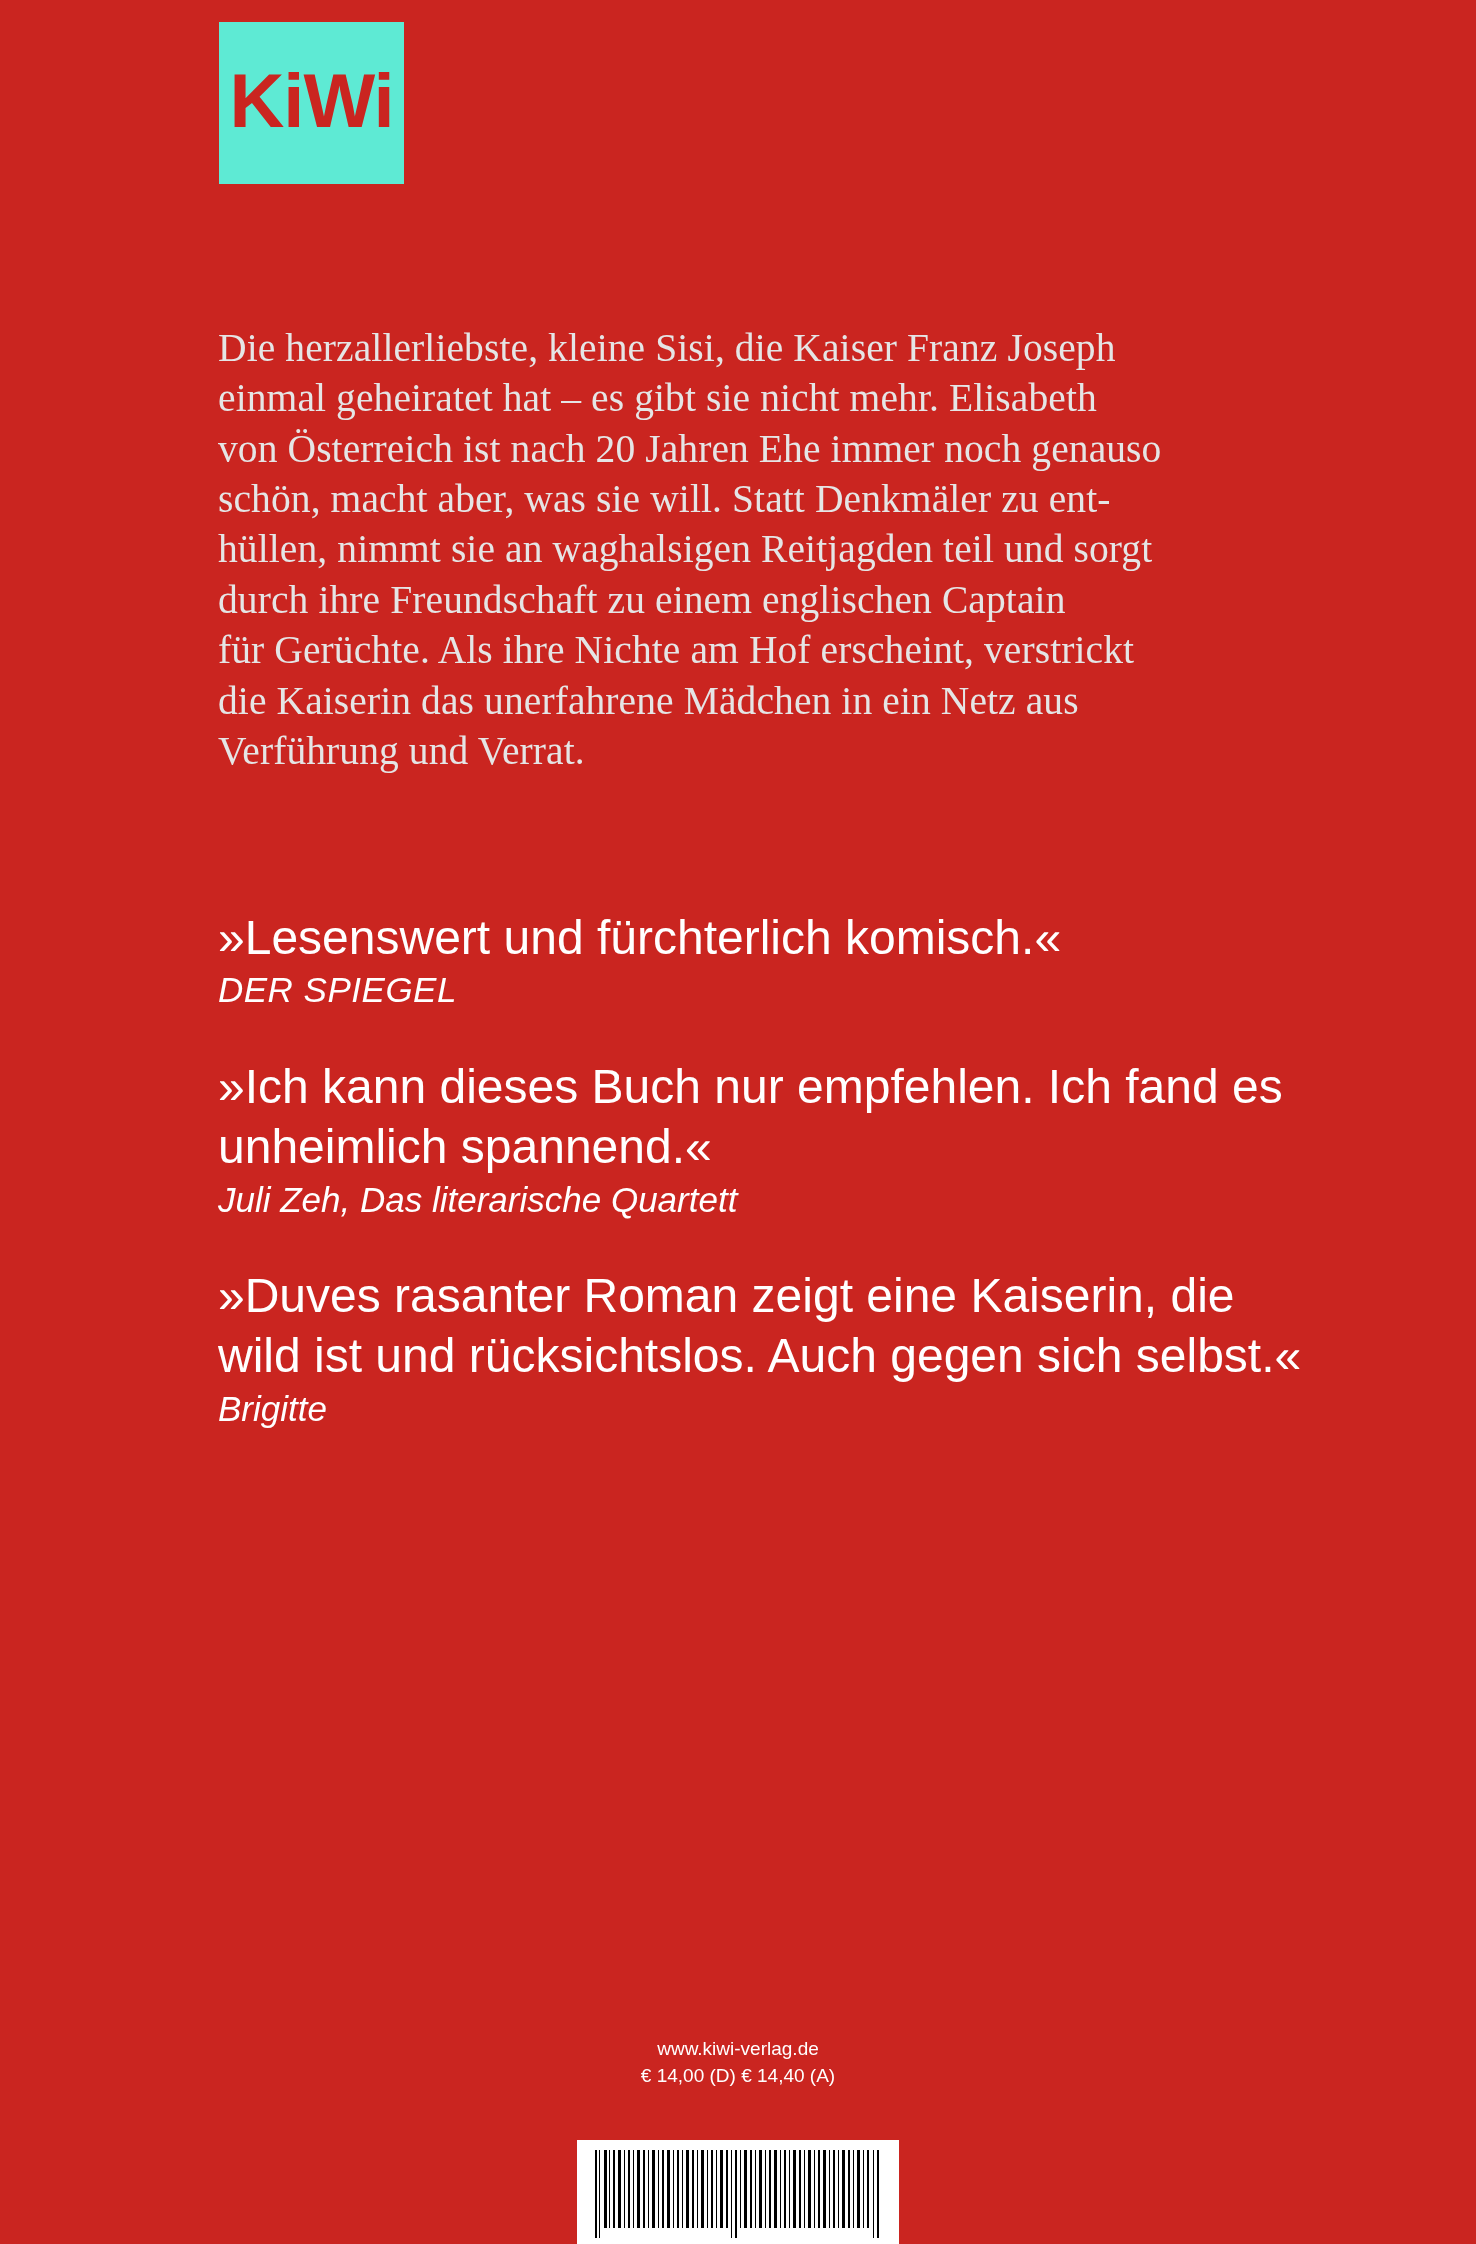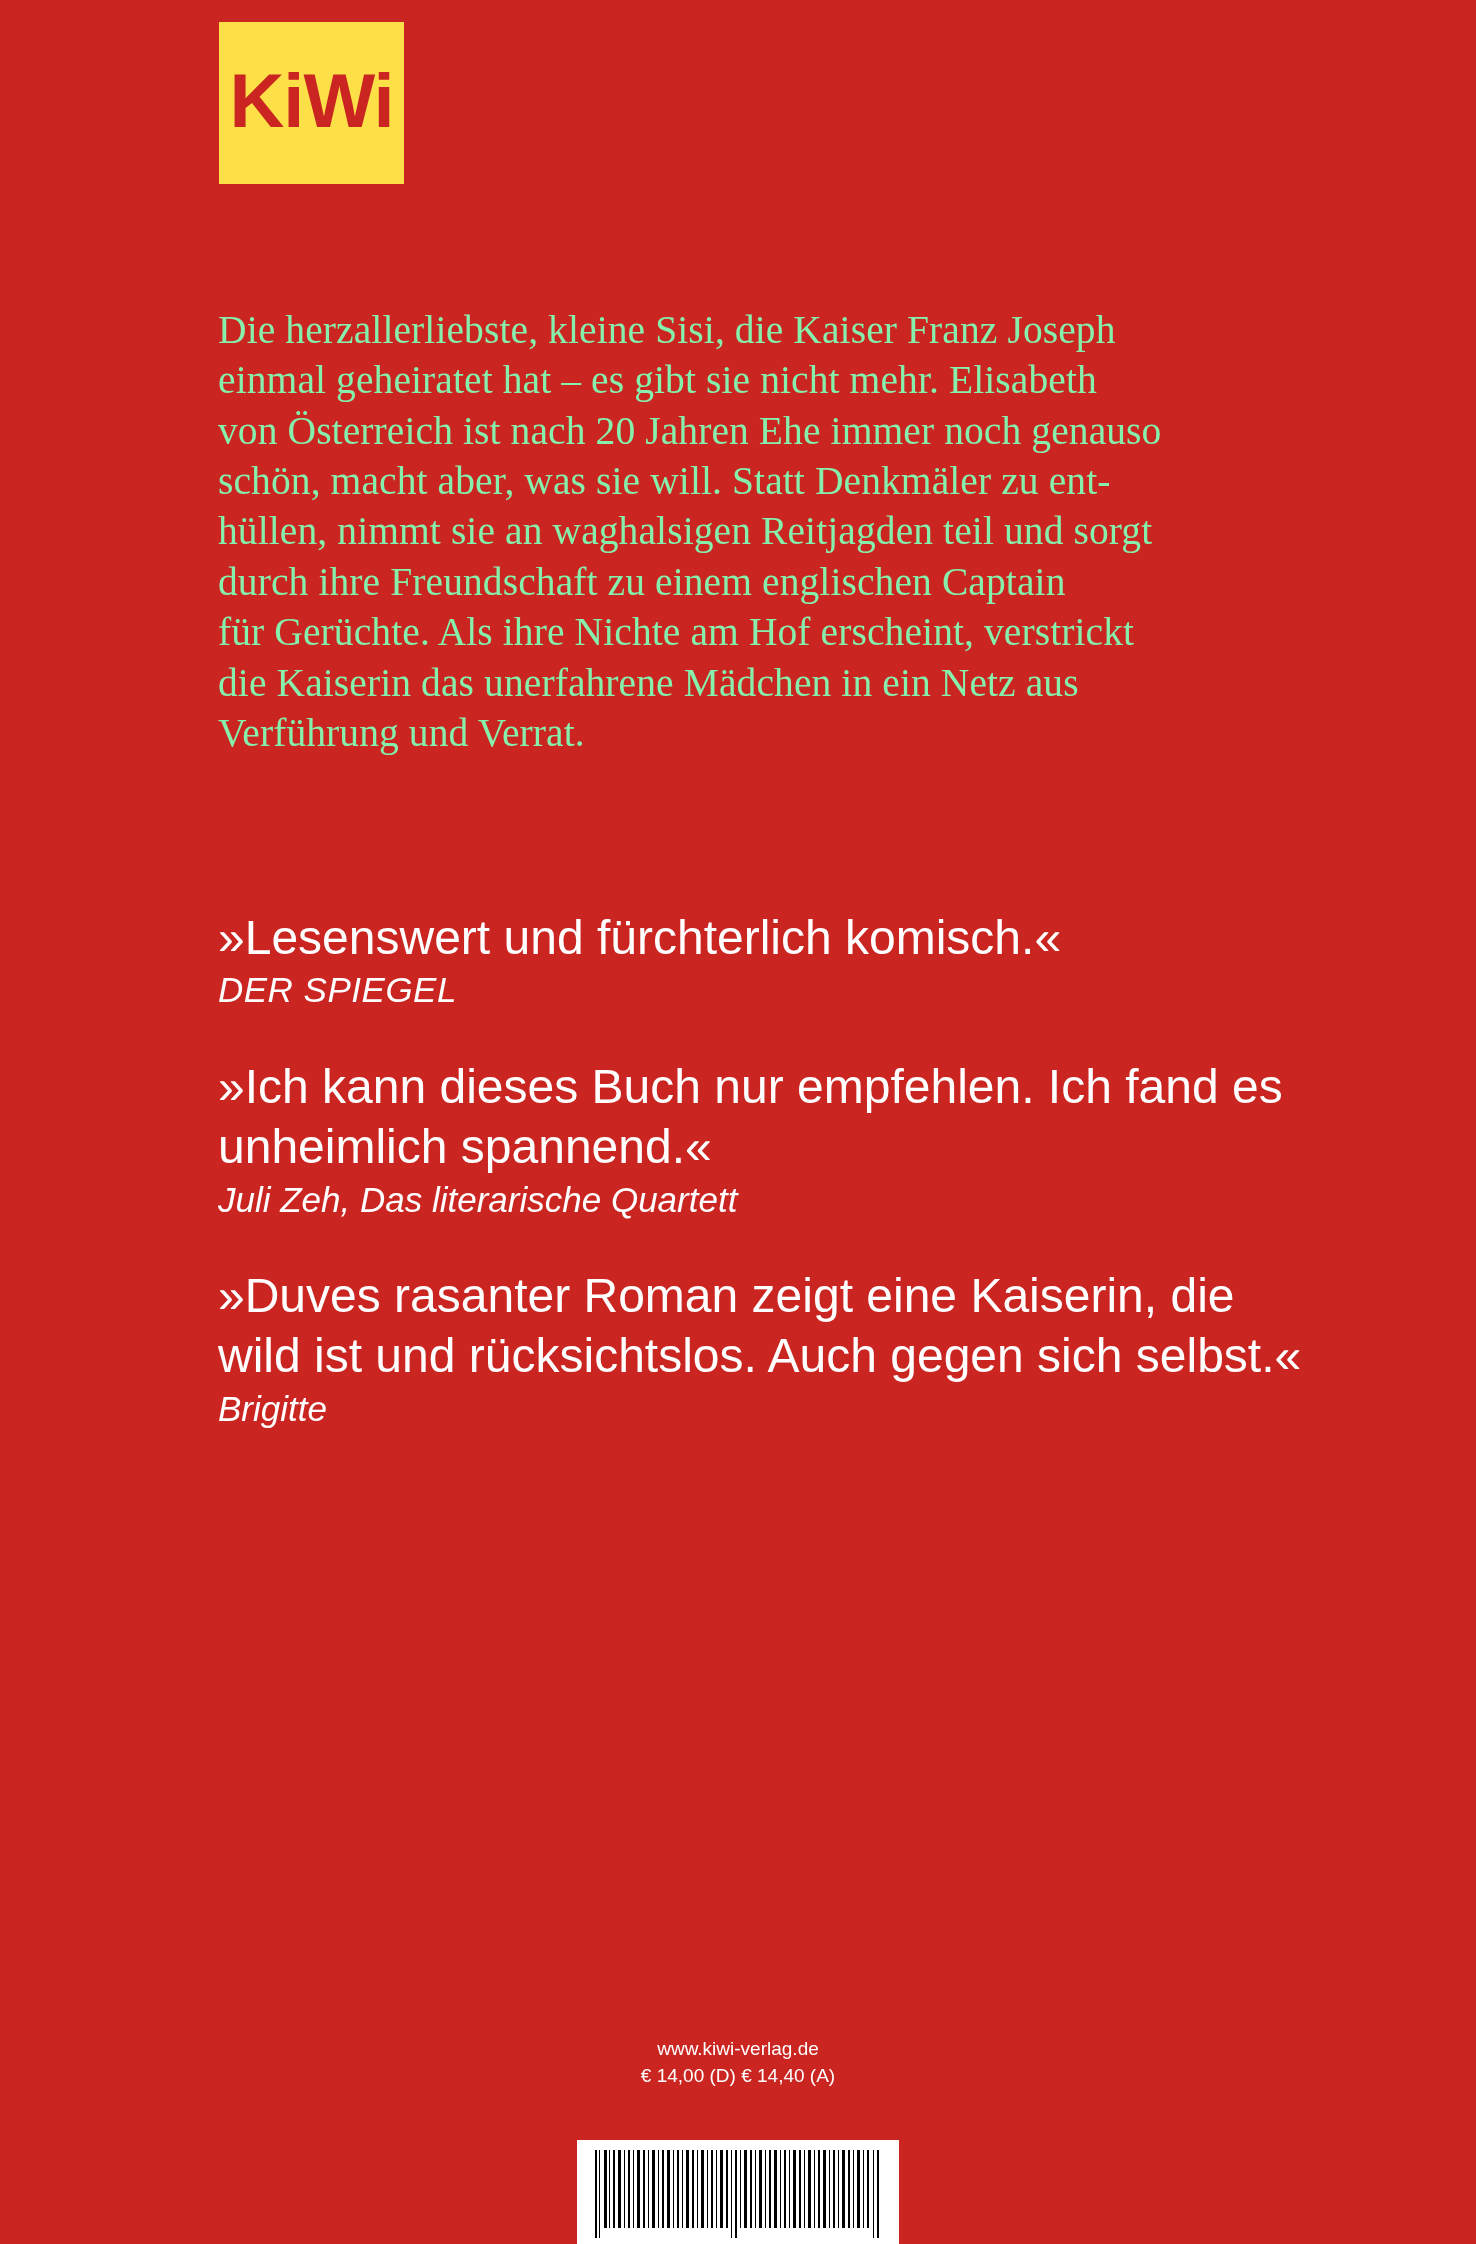--- a/index.html
+++ b/index.html
@@ -19,42 +19,42 @@
     inset: 0;
   }
 
   
   .logo-box {
     position: absolute;
     left: 219px;
     top: 22px;
     width: 185px;
     height: 162px;
-    background: #fde047;
+    background: #5eead4;
     display: flex;
     align-items: center;
     justify-content: center;
   }
   .logo-text {
     color: #ca2520;
     font-family: "Liberation Sans", sans-serif;
     font-weight: bold;
     font-size: 76px;
     letter-spacing: -1px;
     line-height: 1;
     margin-top: -4px;
   }
 
   
   .content {
     position: absolute;
     left: 218px;
-    top: 305px;
+    top: 323px;
     width: 1145px;
-    color: #86efac;
+    color: #e5e5e5;
   }
   .blurb {
     font-family: "Liberation Serif", serif;
     font-size: 39.5px;
     line-height: 1.275;
     letter-spacing: 0.1px;
     margin: 0;
     white-space: pre-line;
   }
 

